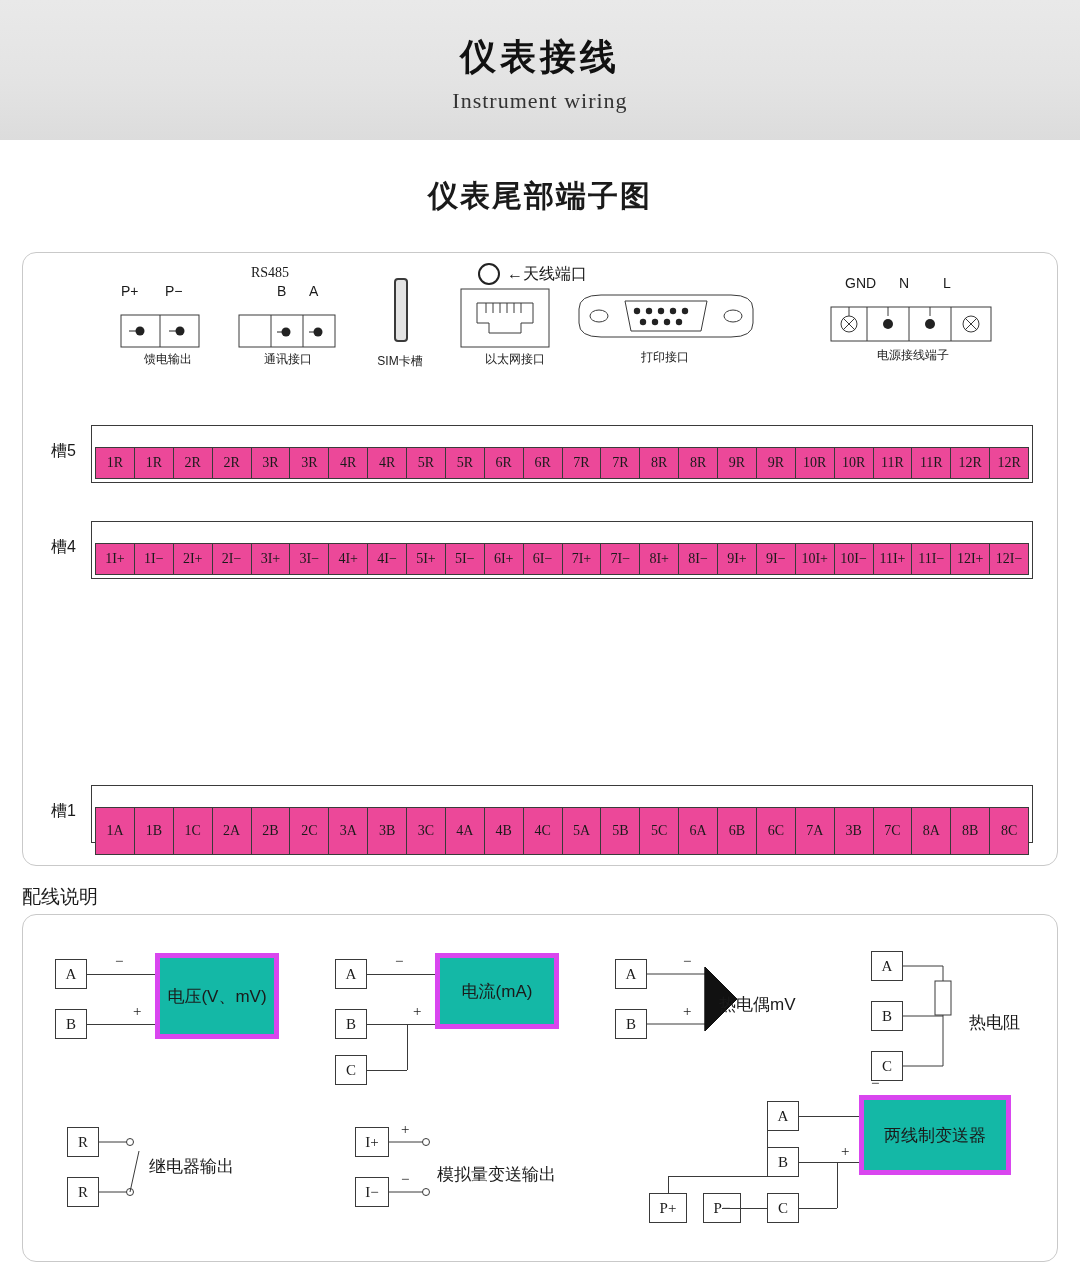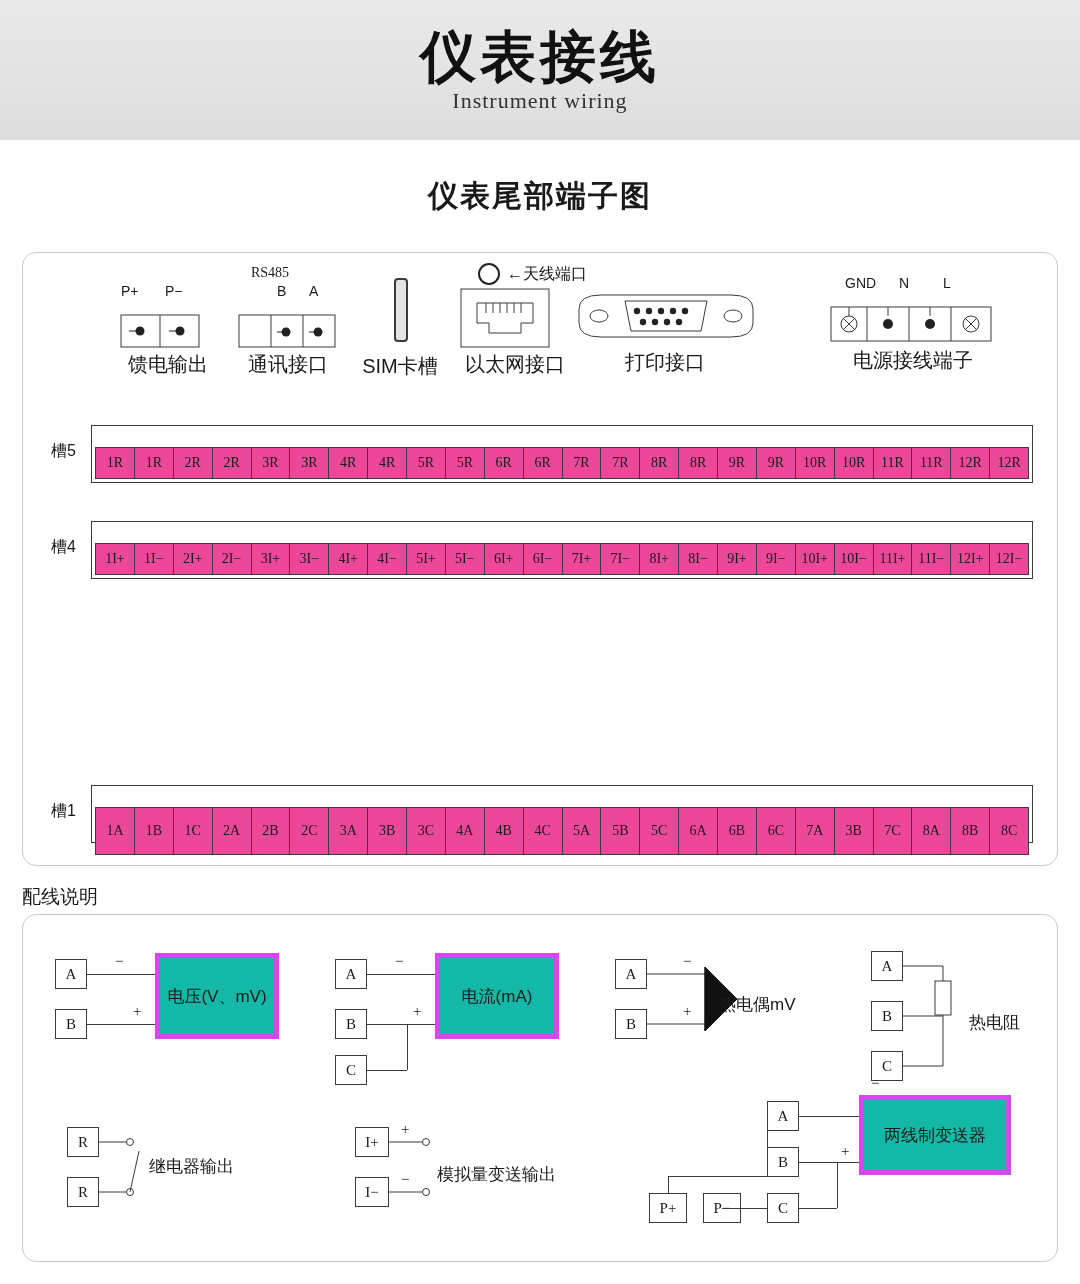--- a/index.html
+++ b/index.html
@@ -12,40 +12,40 @@
     position:relative;
   }
   
   .banner{
     width:1080px;height:140px;
     background:linear-gradient(to bottom,#e9e9e9 0%,#e3e3e3 60%,#dcdcdc 100%);
     position:relative;
     text-align:center;
   }
   .banner-title{
-    font-size:56px;font-weight:bold;letter-spacing:4px;
+    font-size:36px;font-weight:bold;letter-spacing:4px;
     padding-top:28px;line-height:58px;color:#111;
   }
   .banner-sub{
     font-size:22px;color:#333;letter-spacing:1px;margin-top:2px;
     font-family:"Liberation Serif","DejaVu Serif",serif;
   }
   
   .sec-title{
     text-align:center;font-size:30px;font-weight:bold;
     margin-top:36px;letter-spacing:2px;
   }
   
   .panel{
     position:absolute;left:22px;top:252px;width:1036px;height:614px;
     border:1px solid #c9c9c9;border-radius:14px;background:#fff;
     box-sizing:border-box;
   }
   .conn{position:absolute;text-align:center;}
-  .conn-label{font-size:20px;margin-top:8px;white-space:nowrap;}
+  .conn-label{font-size:12px;margin-top:8px;white-space:nowrap;}
   .small-lbl{font-size:14px;white-space:nowrap;}
   
   .block{
     position:absolute;border:1px solid #3a3a3a;box-sizing:border-box;
     display:flex;background:#ec4899;
   }
   .block .cell{
     flex:1 1 0;border-right:1px solid #3a3a3a;
     display:flex;align-items:center;justify-content:center;
     font-size:14px;font-family:"Liberation Serif","DejaVu Serif",serif;
@@ -304,21 +304,21 @@
     <div class="ln hln" style="left:64px;top:59px;width:68px;"></div>
     <div class="ln hln" style="left:64px;top:109px;width:68px;"></div>
     <span class="sign" style="left:92px;top:38px;">−</span>
     <span class="sign" style="left:110px;top:88px;">+</span>
   </div>
 
   <div>
     <div class="tbox" style="left:312px;top:44px;width:32px;height:30px;">A</div>
     <div class="tbox" style="left:312px;top:94px;width:32px;height:30px;">B</div>
     <div class="tbox" style="left:312px;top:140px;width:32px;height:30px;">C</div>
-    <div class="bigbox" style="left:412px;top:38px;width:124px;height:86px;">电流(mA)</div>
+    <div class="bigbox" style="left:412px;top:38px;width:124px;height:76px;">电流(mA)</div>
     <div class="ln hln" style="left:344px;top:59px;width:68px;"></div>
     <div class="ln hln" style="left:344px;top:109px;width:40px;"></div>
     <div class="ln vln" style="left:384px;top:109px;height:46px;"></div>
     <div class="ln hln" style="left:344px;top:155px;width:40px;"></div>
     <div class="ln hln" style="left:384px;top:109px;width:28px;"></div>
     <span class="sign" style="left:372px;top:38px;">−</span>
     <span class="sign" style="left:390px;top:88px;">+</span>
   </div>
 
   <div>

